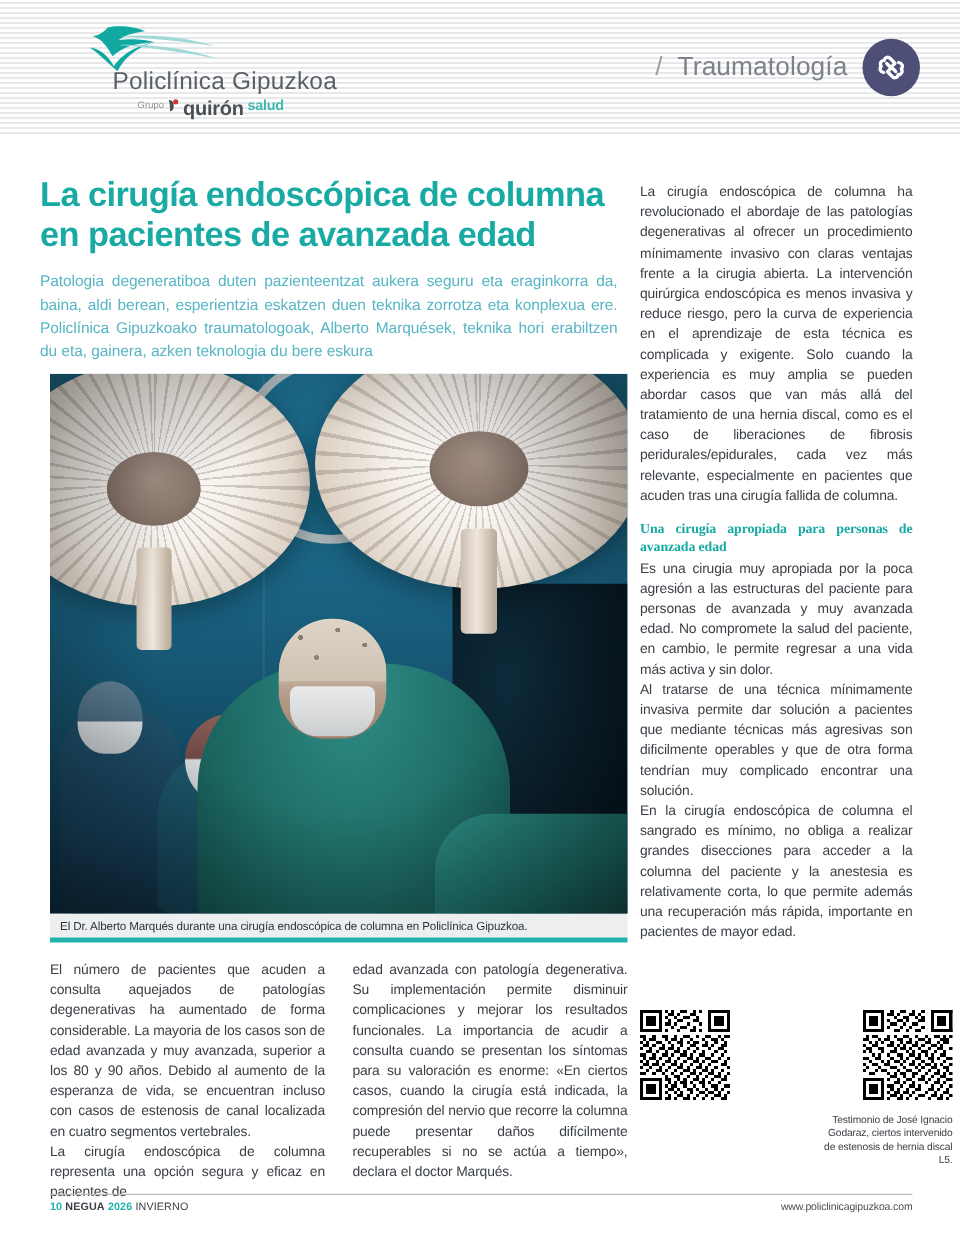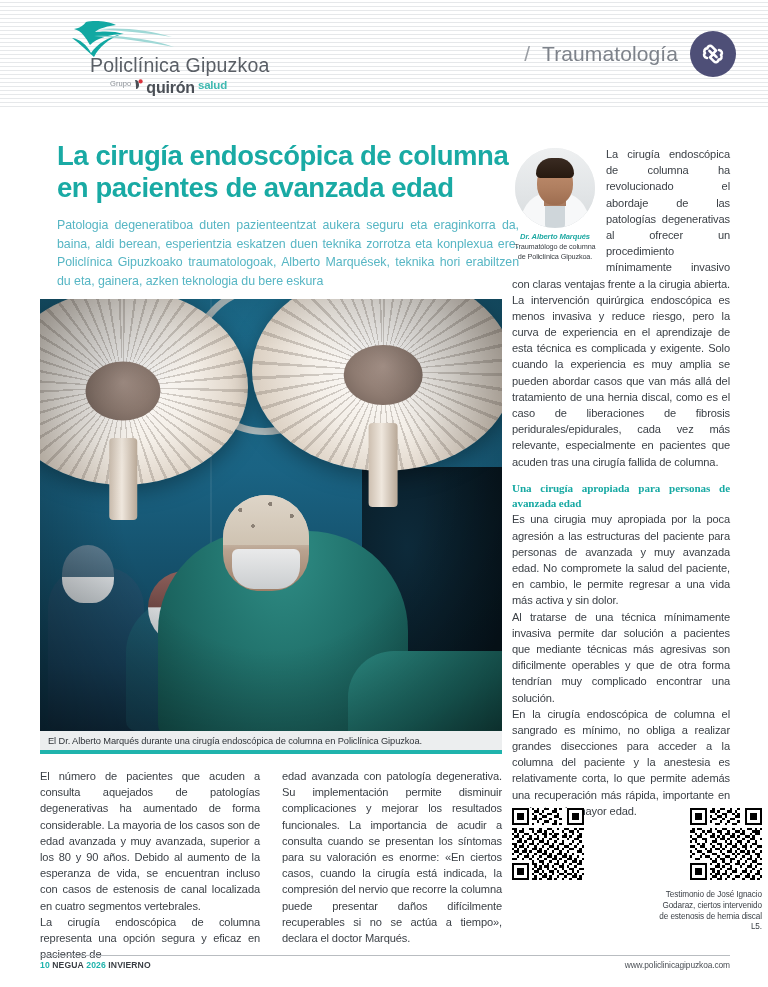--- a/index.html
+++ b/index.html
@@ -44,21 +44,21 @@
 
   .section-tag { display: flex; align-items: center; gap: 12px; padding-right: 4px; }
   .section-tag .slash { font-size: 21px; color: #9a9ea4; font-weight: 400; }
   .section-tag .sect-name { font-size: 21px; color: #7d828a; font-weight: 400; letter-spacing: .1px; }
   .sect-icon {
     width: 46px; height: 46px; border-radius: 50%;
     background: #4e4f77; display:flex; align-items:center; justify-content:center;
   }
 
   
-  .left-col { position: absolute; left: 57px; top: 140px; width: 462px; }
+  .left-col { position: absolute; left: 32px; top: 140px; width: 462px; }
 
   .headline {
     font-size: 27.5px; line-height: 1.16; font-weight: 700;
     color: #19aaa4; letter-spacing: -.45px; margin-bottom: 12px;
   }
   .standfirst {
     font-size: 12.4px; line-height: 1.52; color: #57b6c4;
     text-align: justify; letter-spacing: -.05px;
   }
 
@@ -238,21 +238,21 @@
   
   .footer-rule { position:absolute; left:40px; top:955px; width:690px; height:1px; background:#b9bdc1; }
   .footer {
     position:absolute; left:40px; top:960px; width:690px;
     display:flex; align-items:center; justify-content:space-between;
   }
   .folio { font-size:8.6px; letter-spacing:.1px; }
   .folio .num { color:#1fb3ac; font-weight:700; }
   .folio .w1 { color:#3a3f45; font-weight:700; }
   .folio .yr { color:#1fb3ac; font-weight:700; }
-  .folio .w2 { color:#3a3f45; font-weight:700; }
+  .folio .w2 { color:#3a3f45; font-weight:400; }
   .site { font-size:8.4px; color:#4a4f55; letter-spacing:-.1px; }
 </style>
 </head>
 <body>
 
 <div class="page">
 
   <div class="masthead">
     <div class="masthead-inner">
 
@@ -334,32 +334,20 @@
     <div class="bcol">
       <p>El número de pacientes que acuden a consulta aquejados de patologías degenerativas ha aumentado de forma considerable. La mayoria de los casos son de edad avanzada y muy avanzada, superior a los 80 y 90 años. Debido al aumento de la esperanza de vida, se encuentran incluso con casos de estenosis de canal localizada en cuatro segmentos vertebrales.</p>
       <p>La cirugía endoscópica de columna representa una opción segura y eficaz en pacientes de</p>
     </div>
     <div class="bcol">
       <p>edad avanzada con patología degenerativa. Su implementación permite disminuir complicaciones y mejorar los resultados funcionales. La importancia de acudir a consulta cuando se presentan los síntomas para su valoración es enorme: «En ciertos casos, cuando la cirugía está indicada, la compresión del nervio que recorre la columna puede presentar daños difícilmente recuperables si no se actúa a tiempo», declara el doctor Marqués.</p>
     </div>
   </div>
 
   <div class="right-col">
-    <div class="doc-block">
-      <div class="doc-photo">
-        <div class="doc-bg"></div>
-        <div class="doc-coat"></div>
-        <div class="doc-neck"></div>
-        <div class="doc-face"></div>
-        <div class="doc-hair"></div>
-      </div>
-      <div class="doc-name">Dr. Alberto Marqués</div>
-      <div class="doc-role">Traumatólogo de columna</div>
-      <div class="doc-role">de Policlínica Gipuzkoa.</div>
-    </div>
 
     <p class="rbody">La cirugía endoscópica de columna ha revolucionado el abordaje de las patologías degenerativas al ofrecer un procedimiento mínimamente invasivo con claras ventajas frente a la cirugia abierta. La intervención quirúrgica endoscópica es menos invasiva y reduce riesgo, pero la curva de experiencia en el aprendizaje de esta técnica es complicada y exigente. Solo cuando la experiencia es muy amplia se pueden abordar casos que van más allá del tratamiento de una hernia discal, como es el caso de liberaciones de fibrosis peridurales/epidurales, cada vez más relevante, especialmente en pacientes que acuden tras una cirugía fallida de columna.</p>
     <p class="subhead">Una cirugía apropiada para personas de avanzada edad</p>
     <p class="rbody">Es una cirugia muy apropiada por la poca agresión a las estructuras del paciente para personas de avanzada y muy avanzada edad. No compromete la salud del paciente, en cambio, le permite regresar a una vida más activa y sin dolor.</p>
     <p class="rbody">Al tratarse de una técnica mínimamente invasiva permite dar solución a pacientes que mediante técnicas más agresivas son dificilmente operables y que de otra forma tendrían muy complicado encontrar una solución.</p>
     <p class="rbody"> En la cirugía endoscópica de columna el sangrado es mínimo, no obliga a realizar grandes disecciones para acceder a la columna del paciente y la anestesia es relativamente corta, lo que permite además una recuperación más rápida, importante en pacientes de mayor edad.</p>
   </div>
 
   <div class="qr-row">
     <div class="qr-item">

